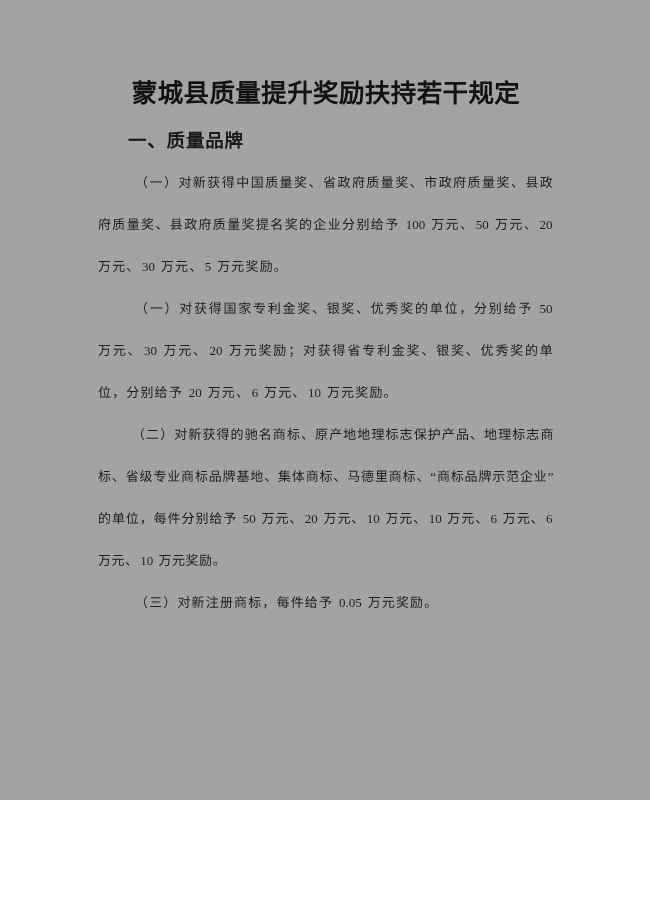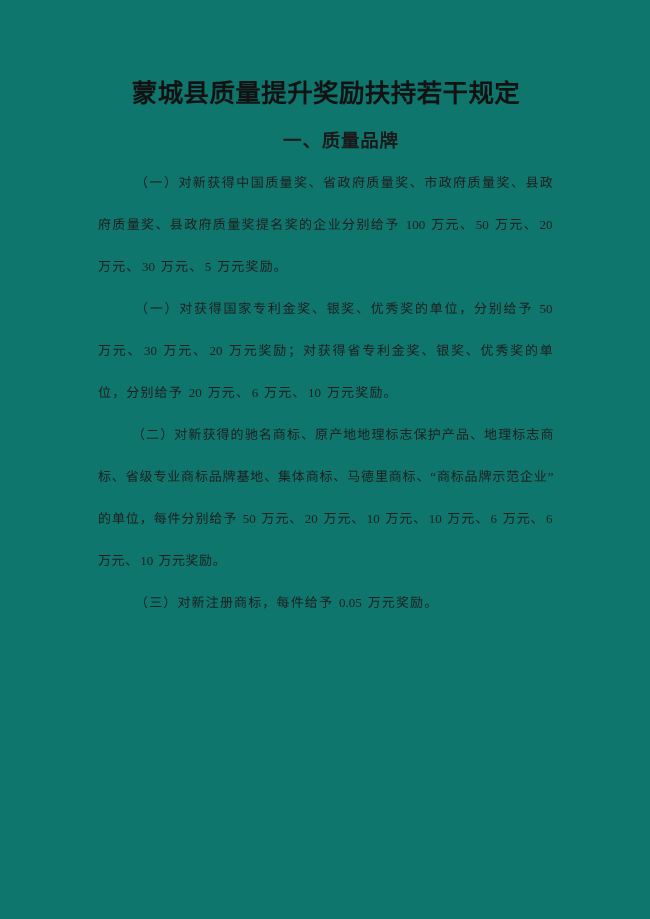--- a/index.html
+++ b/index.html
@@ -5,22 +5,22 @@
 <style>
   html, body {
     margin: 0;
     padding: 0;
     background: #ffffff;
   }
 
   .page {
     position: relative;
     width: 650px;
-    height: 919px;
-    background: #0f766e;
+    height: 800px;
+    background: #a3a3a3;
     overflow: hidden;
     box-sizing: border-box;
   }
 
   .doc-body {
     position: absolute;
     left: 98px;
     top: 0;
     width: 456px;
   }
@@ -47,21 +47,20 @@
     line-height: 42px;
     color: #1a1a1a;
     margin: 0;
     padding-left: 30px;
     letter-spacing: 0.8px;
     white-space: nowrap;
   }
 
   .section-heading.first {
     margin-top: 10px;
-    text-align: center;
   }
 
   .section-heading.second {
     margin-top: 0px;
   }
 
   
   .para {
     font-family: "Liberation Serif", "DejaVu Serif", serif;
     font-size: 13px;

